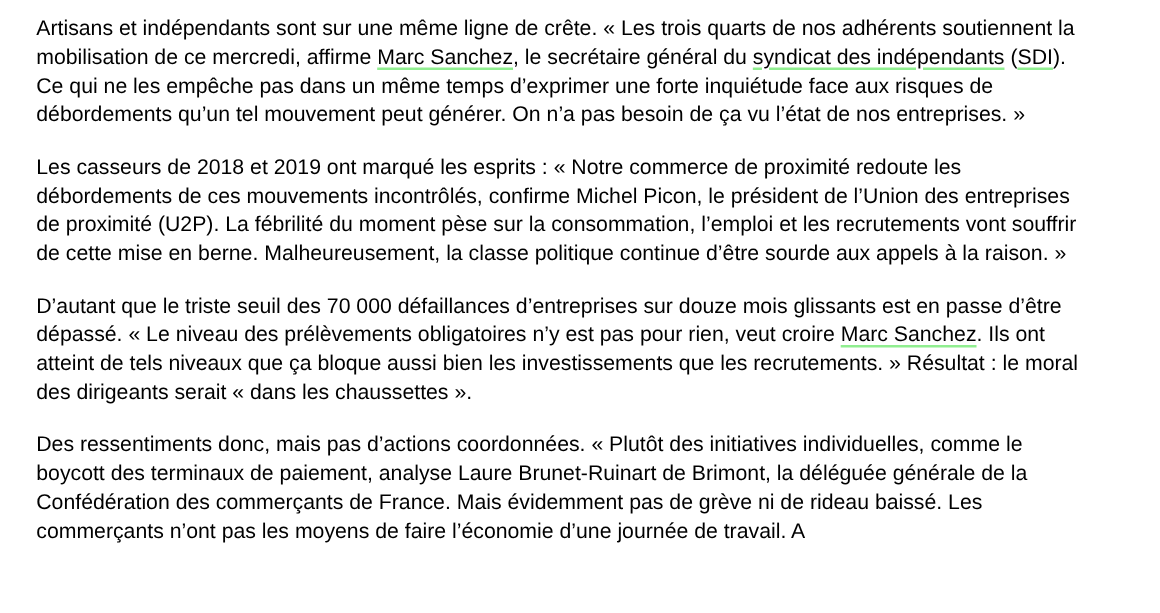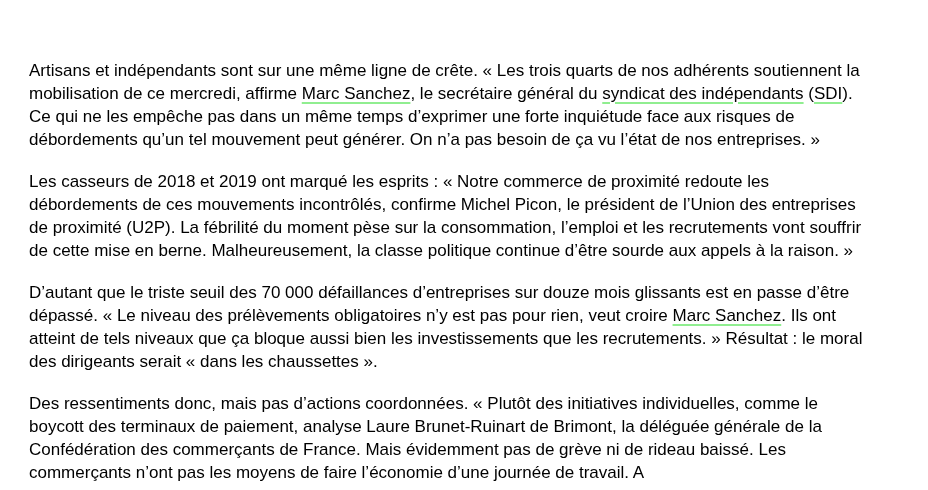--- a/index.html
+++ b/index.html
@@ -13,21 +13,20 @@
     overflow: hidden;
     font-family: "Liberation Sans", "DejaVu Sans", sans-serif;
     color: #000000;
   }
   .article {
     box-sizing: border-box;
     width: 895px;
     padding: 11px 27px 0 29px;
     font-size: 17px;
     line-height: 23px;
-    margin-top: 48px;
     -webkit-font-smoothing: antialiased;
   }
   .article p {
     margin: 0 0 19px 0;
     padding: 0;
   }
   a.article-link {
     color: inherit;
     cursor: pointer;
     text-decoration: underline;

